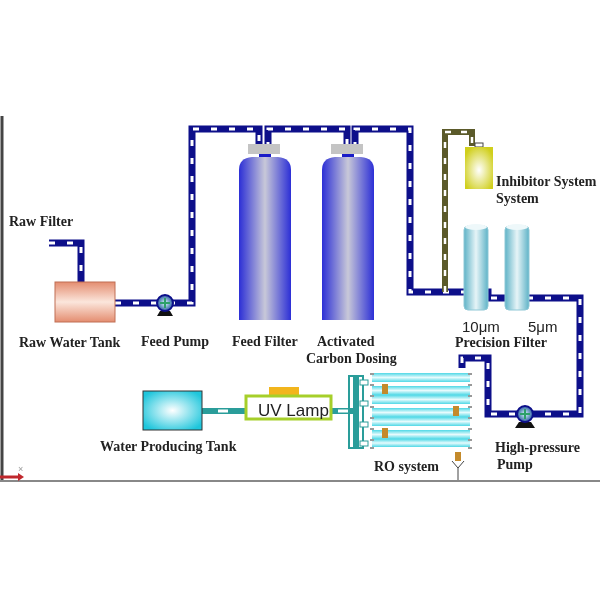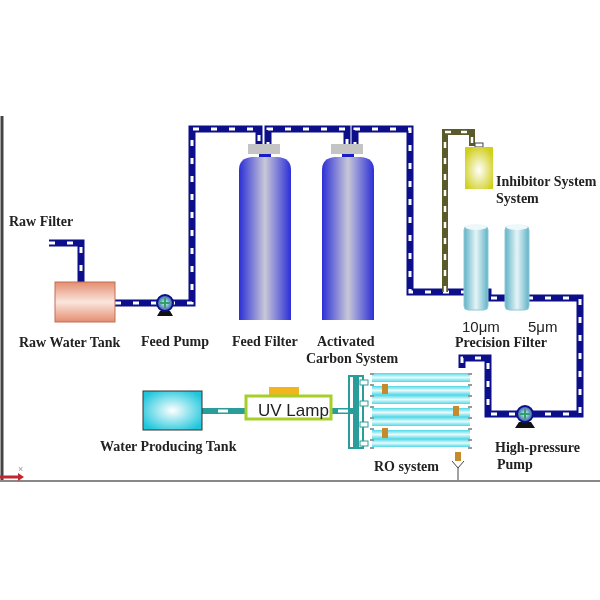--- a/index.html
+++ b/index.html
@@ -181,21 +181,21 @@
   </g>
 
   <rect x="143" y="391" width="59" height="39" fill="url(#gProdTank)" stroke="#333" stroke-width="1"></rect>
 </svg>
 
 <div class="lbl" style="left:9px;top:213px;">Raw Filter</div>
 <div class="lbl" style="left:19px;top:334px;">Raw Water Tank</div>
 <div class="lbl" style="left:132px;top:333px;margin-left:9px;">Feed Pump</div>
 <div class="lbl" style="left:232px;top:333px;">Feed Filter</div>
 <div class="lbl" style="left:317px;top:333px;">Activated</div>
-<div class="lbl" style="left:306px;top:350px;">Carbon System</div>
+<div class="lbl" style="left:306px;top:350px;">Carbon Dosing</div>
 <div class="lbl" style="left:496px;top:173px;">Inhibitor System</div>
 <div class="lbl" style="left:496px;top:190px;">System</div>
 <div class="lbl-sm" style="left:462px;top:318px;">10μm</div>
 <div class="lbl-sm" style="left:528px;top:318px;">5μm</div>
 <div class="lbl" style="left:455px;top:334px;">Precision Filter</div>
 <div class="lbl" style="left:495px;top:439px;">High-pressure</div>
 <div class="lbl" style="left:497px;top:456px;">Pump</div>
 <div class="lbl" style="left:374px;top:458px;">RO system</div>
 <div class="lbl-sm" style="left:258px;top:401px;font-size:17px;">UV Lamp</div>
 <div class="lbl" style="left:100px;top:438px;">Water Producing Tank</div>

